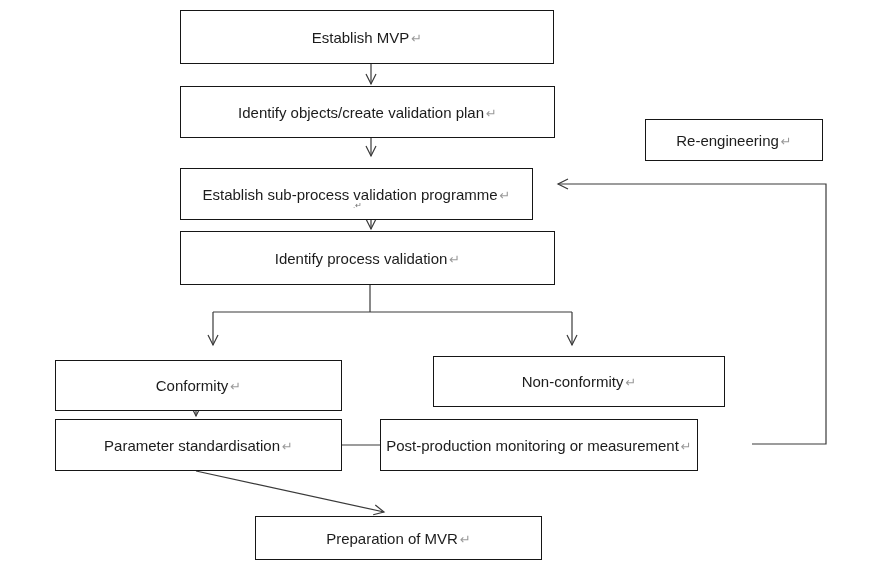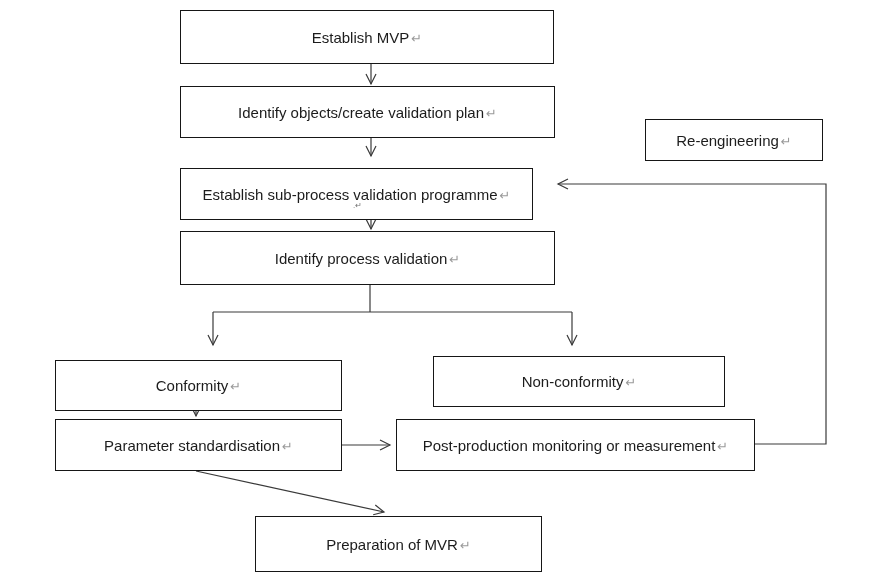--- a/index.html
+++ b/index.html
@@ -93,23 +93,23 @@
   <div class="node" style="left:433px;top:347px;width:292px;height:51px;margin-top:9px;">
     <span>Non-conformity</span>
       <span class="mark">↵</span>
   </div>
 
   <div class="node" style="left:55px;top:419px;width:287px;height:52px;">
     <span>Parameter standardisation</span>
       <span class="mark">↵</span>
   </div>
 
-  <div class="node" style="left:396px;top:419px;width:359px;height:52px;">
+  <div class="node" style="left:380px;top:419px;width:318px;height:52px;">
     <span>Post-production monitoring or measurement</span>
       <span class="mark">↵</span>
   </div>
 
-  <div class="node" style="left:255px;top:516px;width:287px;height:56px;">
+  <div class="node" style="left:255px;top:516px;width:287px;height:44px;">
     <span>Preparation of MVR</span>
       <span class="mark">↵</span>
   </div>
 
 </div>
 
 </body></html>

